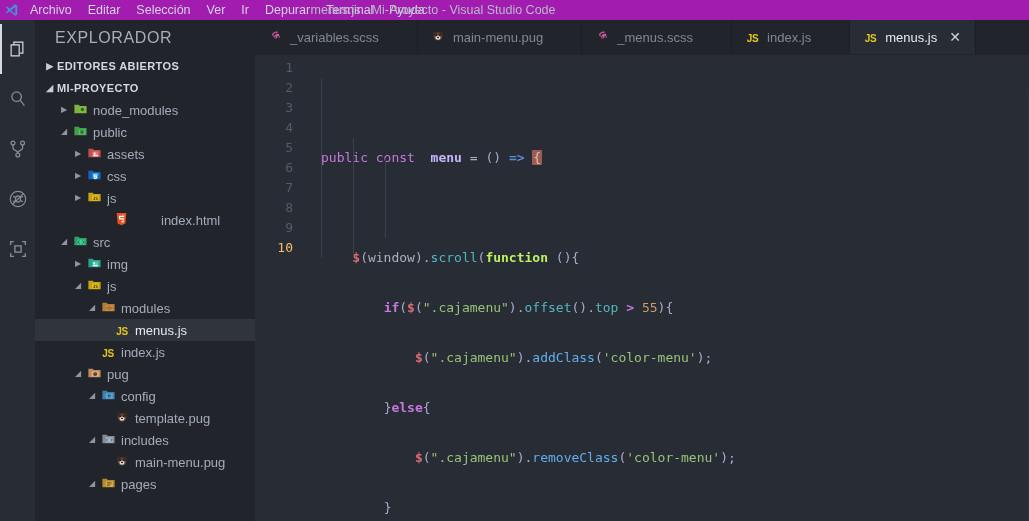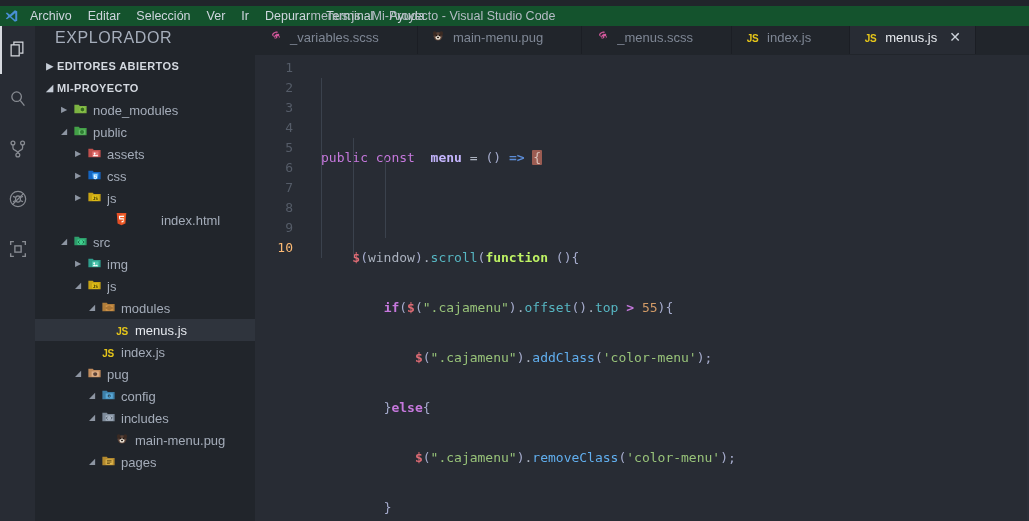--- a/index.html
+++ b/index.html
@@ -12,26 +12,25 @@
     font-size: 13px;
     color: #a9b0bb;
     -webkit-font-smoothing: antialiased;
   }
 
   #app { position: relative; width: 1029px; height: 521px; }
 
   
   #titlebar {
     position: absolute; left: 0; top: 0; width: 1029px; height: 20px;
-    background: #14532d;
+    background: #a21caf;
     display: flex; align-items: center;
     font-size: 12.5px;
     color: #c3c9d2;
     z-index: 20;
-    margin-top: 6px;
   }
   #vscode-logo {
     width: 22px; height: 20px; flex: 0 0 22px;
     display: flex; align-items: center; justify-content: center;
   }
   #menubar { display: flex; align-items: center; height: 20px; }
   .menu-item {
     padding: 0 8px; height: 20px; line-height: 20px;
     white-space: nowrap; cursor: default;
     color: #cfd5de;
@@ -430,20 +429,35 @@
           <span class="ficon">
             <span><svg width="15" height="14" viewBox="0 0 16 16">
                 <path d="M1 3.2h5l1.2 1.4H15v8.2H1z" fill="#3d7fa8"></path>
                 <path d="M4.7 6.2h8.2v6H4.7z" fill="#5aa8d6"></path>
                 <circle cx="8.8" cy="9.2" r="1.7" fill="#1b3d52"></circle>
                 <circle cx="8.8" cy="9.2" r=".7" fill="#9fd6f0"></circle>
               </svg></span>
           </span>
           <span class="label">config</span>
         </div>
+        <div class="row" style="padding-left: 64px;">
+          <span class="twisty empty">▶</span>
+          <span class="ficon">
+            <span><svg width="14" height="14" viewBox="0 0 16 16">
+                <ellipse cx="8" cy="8.4" rx="5" ry="4.6" fill="#5b4338"></ellipse>
+                <ellipse cx="8" cy="9.6" rx="2.9" ry="2.6" fill="#e6ddd0"></ellipse>
+                <ellipse cx="4.2" cy="5.2" rx="2" ry="2.5" fill="#3b2a22"></ellipse>
+                <ellipse cx="11.8" cy="5.2" rx="2" ry="2.5" fill="#3b2a22"></ellipse>
+                <circle cx="6.3" cy="7.3" r="1" fill="#1d1410"></circle>
+                <circle cx="9.7" cy="7.3" r="1" fill="#1d1410"></circle>
+                <ellipse cx="8" cy="9.8" rx="1.2" ry=".9" fill="#241a14"></ellipse>
+              </svg></span>
+          </span>
+          <span class="label">template.pug</span>
+        </div>
         <div class="row" style="padding-left: 50px;">
           <span class="twisty">◢</span>
           <span class="ficon">
             <span><svg width="15" height="14" viewBox="0 0 16 16">
                 <path d="M1 3.2h5l1.2 1.4H15v8.2H1z" fill="#7d8a99"></path>
                 <path d="M4.7 6.2h8.2v6H4.7z" fill="#a8b4c2"></path>
                 <path d="M7 7.6L5.4 9.2 7 10.8M10.6 7.6l1.6 1.6-1.6 1.6" stroke="#3c4755" stroke-width=".9" fill="none"></path>
               </svg></span>
           </span>
           <span class="label">includes</span>

